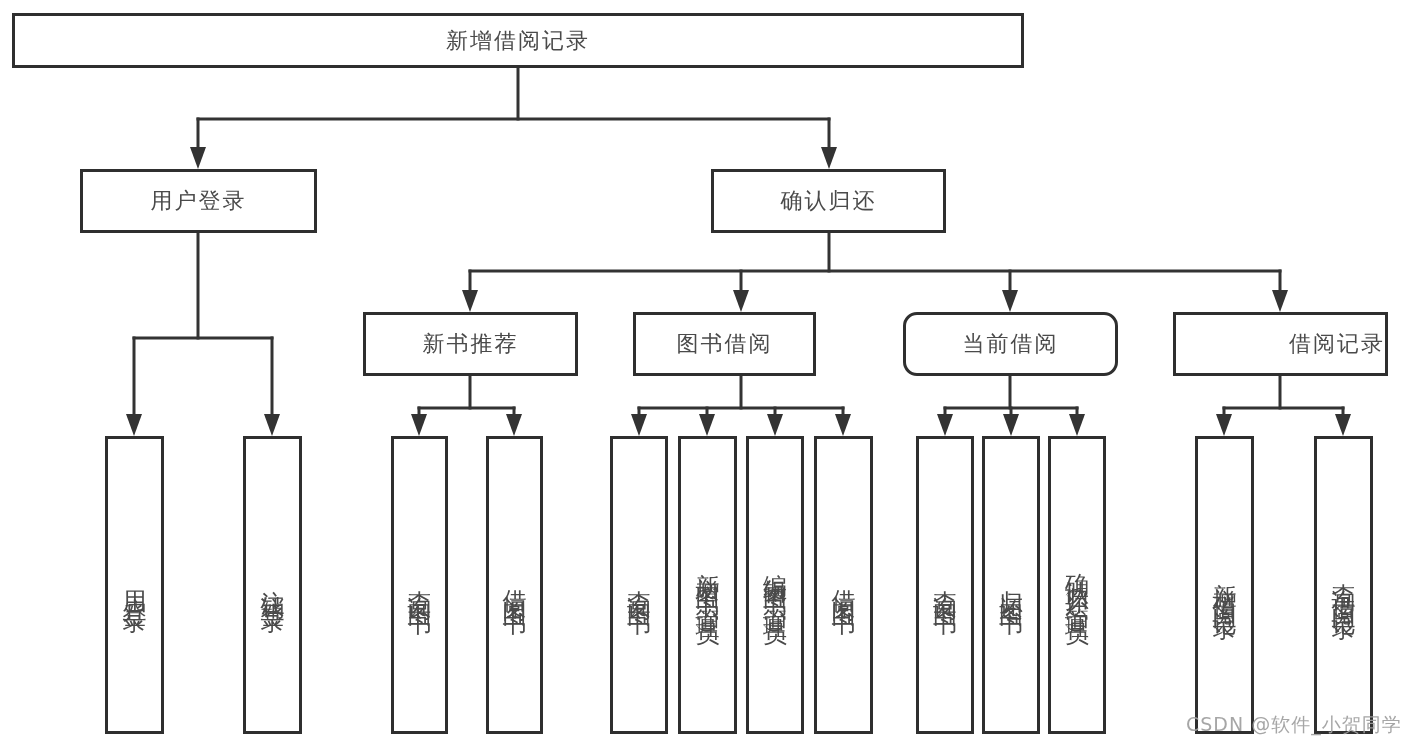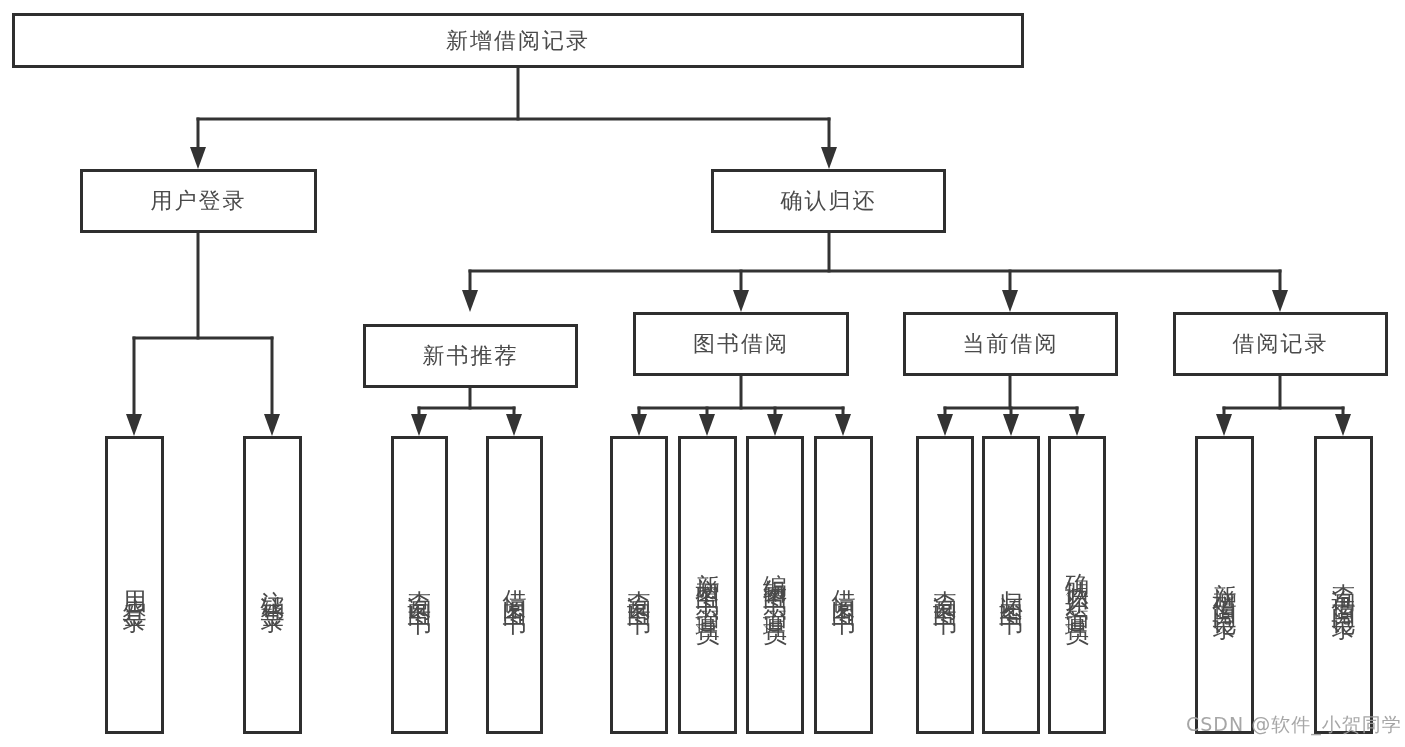--- a/index.html
+++ b/index.html
@@ -129,30 +129,30 @@
     <span class="htext">新增借阅记录</span>
   </div>
 
   <div class="node" style="left:80px; top:169px; width:237px; height:64px;">
     <span class="htext">用户登录</span>
   </div>
   <div class="node" style="left:711px; top:169px; width:235px; height:64px;">
     <span class="htext">确认归还</span>
   </div>
 
-  <div class="node" style="left:363px; top:324px; width:215px; height:64px;">
+  <div class="node" style="left:363px; top:312px; width:215px; height:64px;">
     <span class="htext">新书推荐</span>
   </div>
-  <div class="node" style="left:633px; top:312px; width:216px; height:64px;">
+  <div class="node" style="left:633px; top:312px; width:183px; height:64px;">
     <span class="htext">图书借阅</span>
   </div>
-  <div class="node" style="left:903px; top:312px; width:215px; height:64px;">
+  <div class="node" style="left:903px; top:312px; width:215px; height:64px;border-radius:14px;">
     <span class="htext">当前借阅</span>
   </div>
-  <div class="node" style="left:1173px; top:312px; width:215px; height:64px;">
+  <div class="node" style="left:1173px; top:312px; width:215px; height:64px;justify-content:flex-end;">
     <span class="htext">借阅记录</span>
   </div>
 
   <div class="node leaf" style="left:105px;">
     <span class="vtext">用户登录</span>
   </div>
   <div class="node leaf" style="left:243px;">
     <span class="vtext">注销登录</span>
   </div>
 

